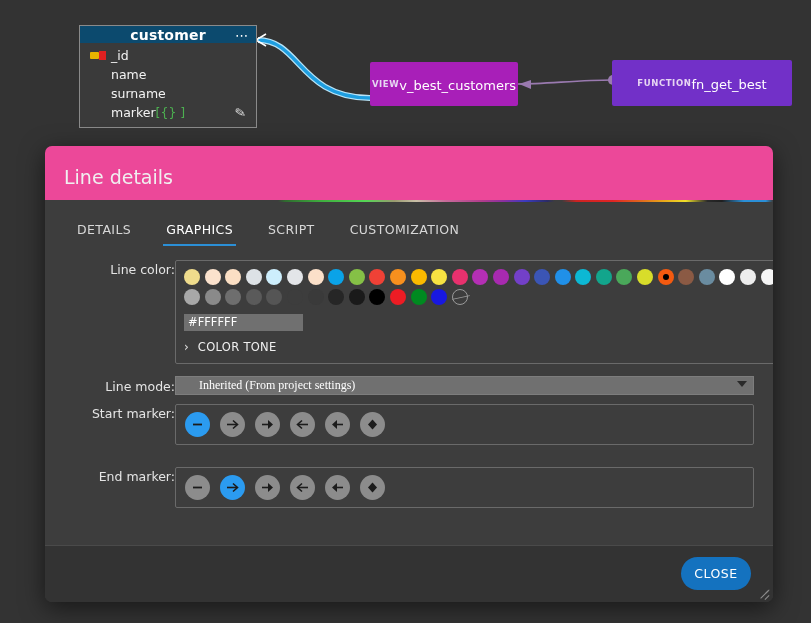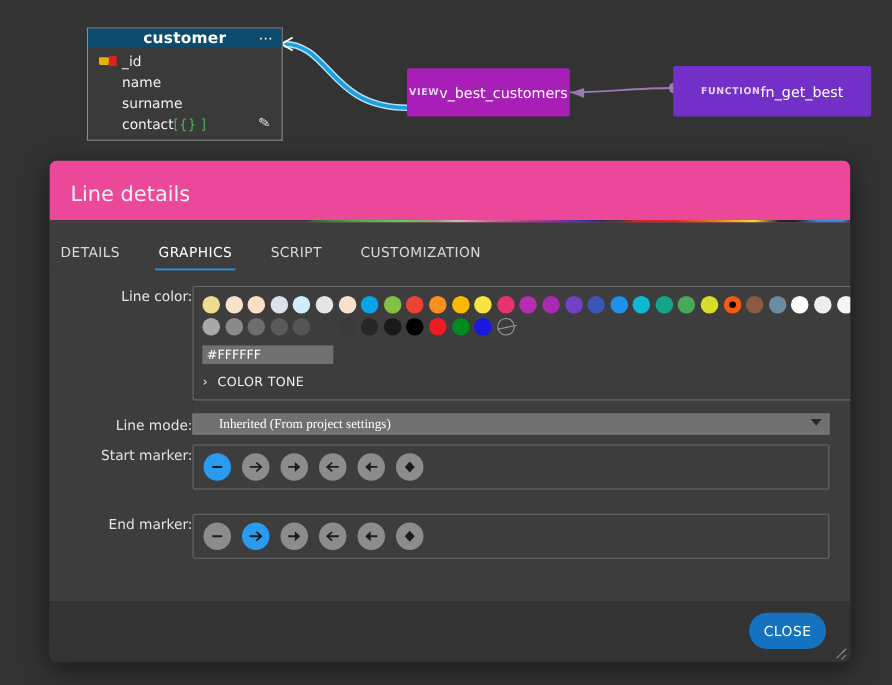--- a/index.html
+++ b/index.html
@@ -52,21 +52,21 @@
   #modal-title{ position:absolute; left:19px; top:20px; font-size:19px; color:#f0f0f0;}
   #rainbow{
     position:absolute; left:0; bottom:0; height:2px; width:100%;
     background:linear-gradient(to right,
       #3d3d3d 0%, #3d3d3d 32%, #2f6b2f 33%, #3fae3f 38%, #55d655 44%,
       #9a9a70 48%, #c9c0a8 51%, #c86a9a 55%, #b23c8c 60%, #8b2fa0 63%,
       #3b3bbf 66%, #2b2b66 69%, #3d3d3d 70%, #3d3d3d 71%, #cc2222 73%,
       #e02424 78%, #e06a1e 82%, #e8a81a 85%, #f0e02a 88%, #2a2a2a 91%,
       #1f1f1f 93%, #2b8fd6 96%, #2b8fd6 99%, #3d3d3d 100%);
   }
-  #tabs{ height:44px; background:#3d3d3d; display:flex; align-items:flex-end; padding-left:7px; flex:0 0 auto;}
+  #tabs{ height:44px; background:#3d3d3d; display:flex; align-items:flex-end; padding-left:29px; flex:0 0 auto;}
   .tab{
     font-size:12.5px; letter-spacing:.4px; color:#d8d8d8; padding:0 3px 9px 3px;
     margin-right:29px; cursor:pointer; position:relative; background:none; border:none;
     font-family:inherit;
   }
   .tab.active{ color:#ffffff; }
   .tab.active:after{
     content:""; position:absolute; left:0; right:0; bottom:0; height:2px; background:#2b8fd6;
   }
   #modal-body{ flex:1 1 auto; position:relative; background:#3d3d3d; padding:14px 19px 0 19px;}
@@ -153,21 +153,21 @@
         <span class="er-key"></span>
         <span>_id</span>
       </div>
       <div class="er-row indent">
         <span>name</span>
       </div>
       <div class="er-row indent">
         <span>surname</span>
       </div>
       <div class="er-row indent">
-        <span>contact</span>
+        <span>marker</span>
           <span class="er-type">[{} ]</span>
         <span class="er-pencil">✎</span>
       </div>
     </div>
   </div>
 
   <div class="node" id="node-view">
     <span class="kind">VIEW</span>
     <span class="nm">v_best_customers</span>
   </div>

